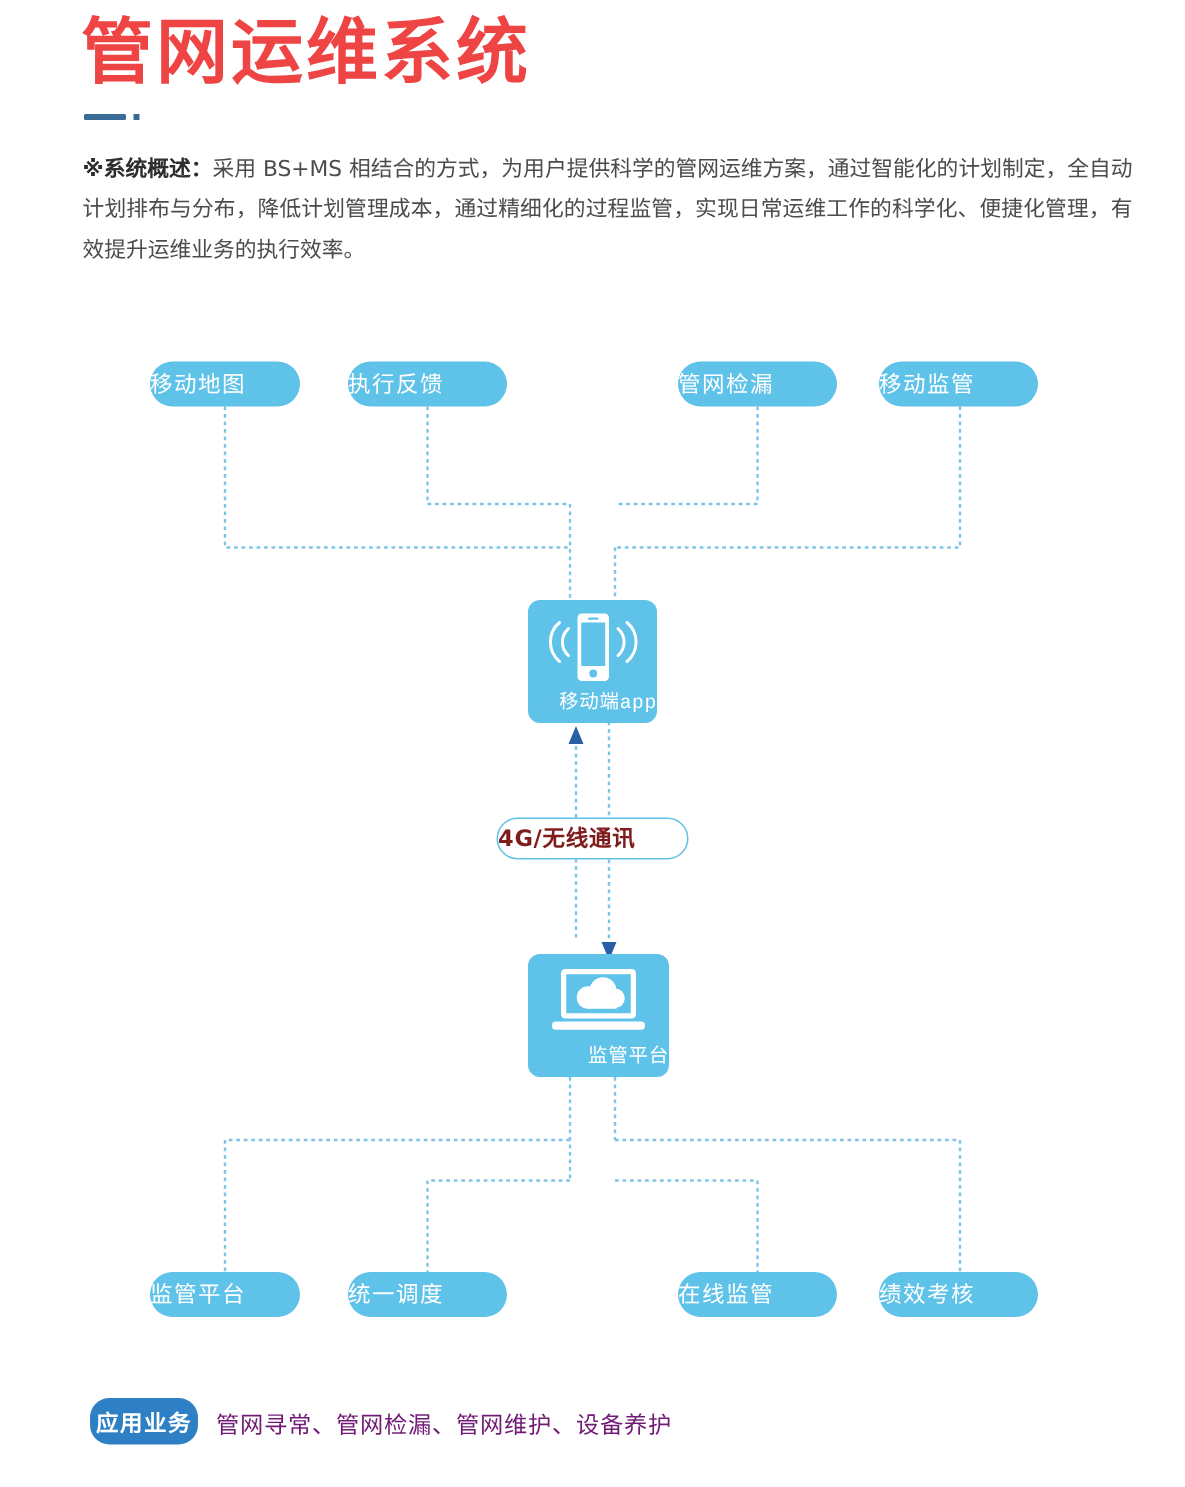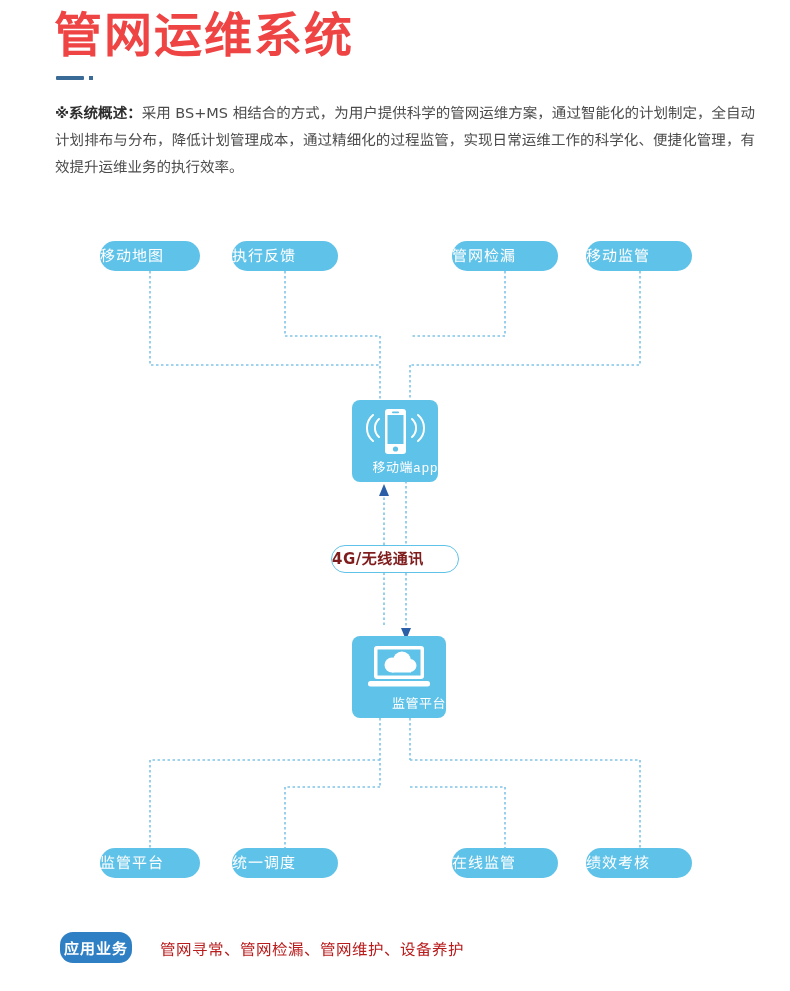--- a/index.html
+++ b/index.html
@@ -155,23 +155,23 @@
     background: #2e7fc4;
     color: #ffffff;
     font-size: 15px;
     font-weight: bold;
     letter-spacing: 1px;
     border-radius: 13px;
     padding: 5px 4px;
     white-space: nowrap;
   }
   .biz-text {
-    margin-left: 28px;
+    margin-left: 12px;
     font-size: 15.5px;
-    color: #b91c1c;
+    color: #701a75;
     letter-spacing: 0.5px;
     white-space: nowrap;
   }
 </style>
 </head>
 <body>
 
 <div class="page-title">管网运维系统</div>
 
 <div class="title-divider">

